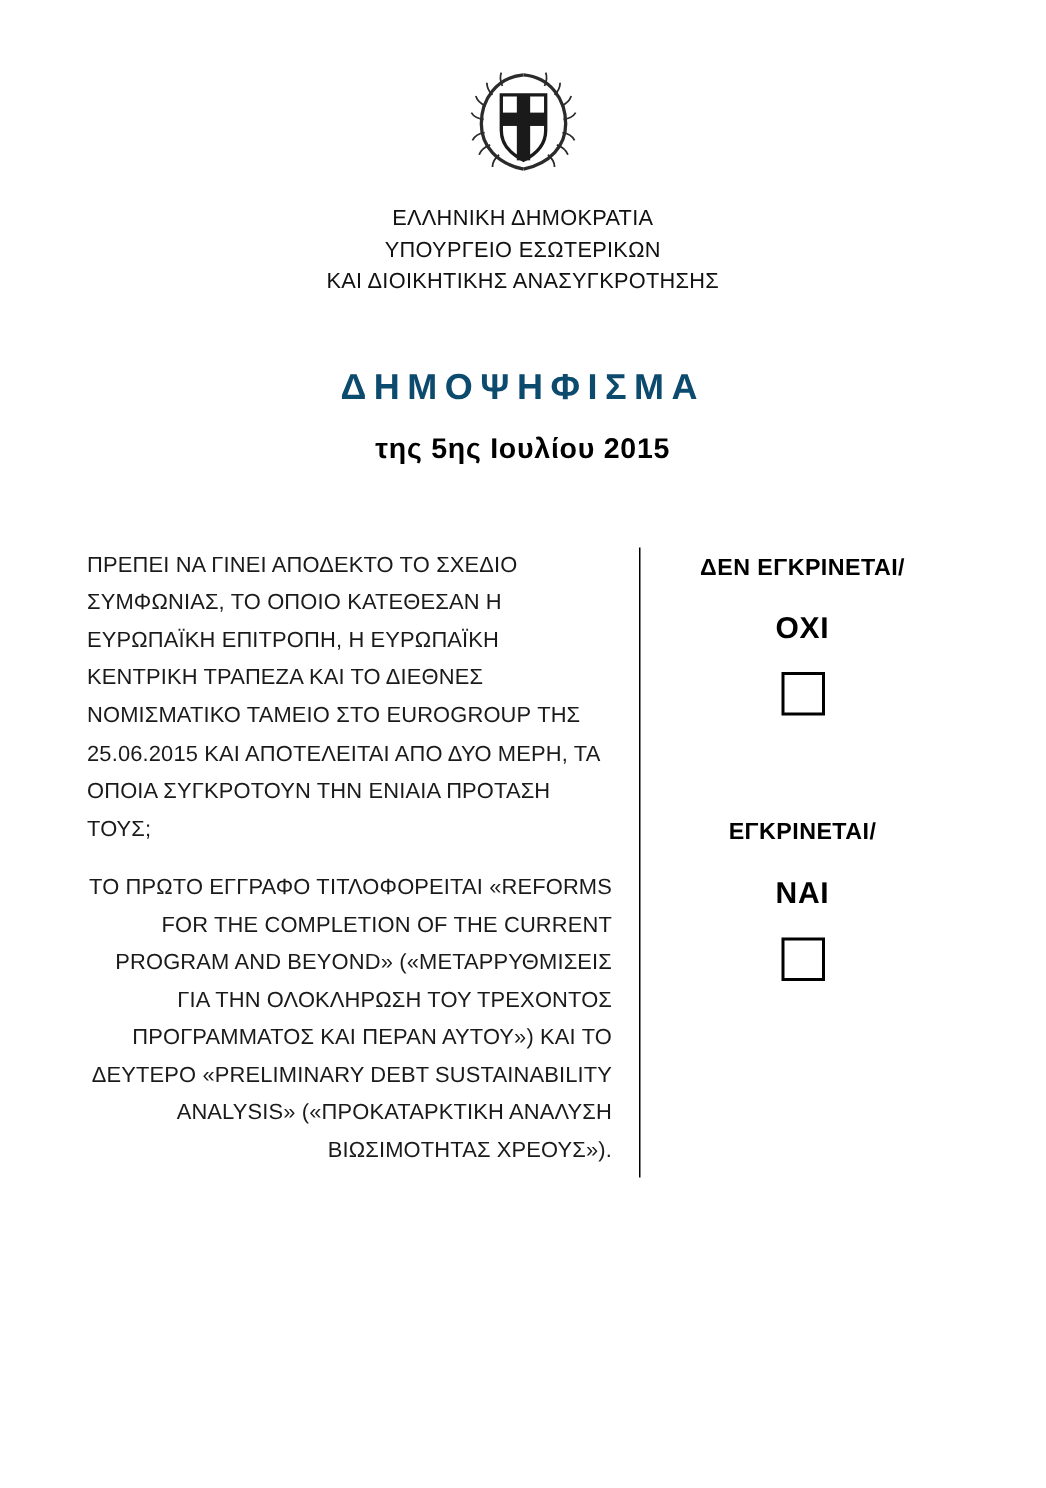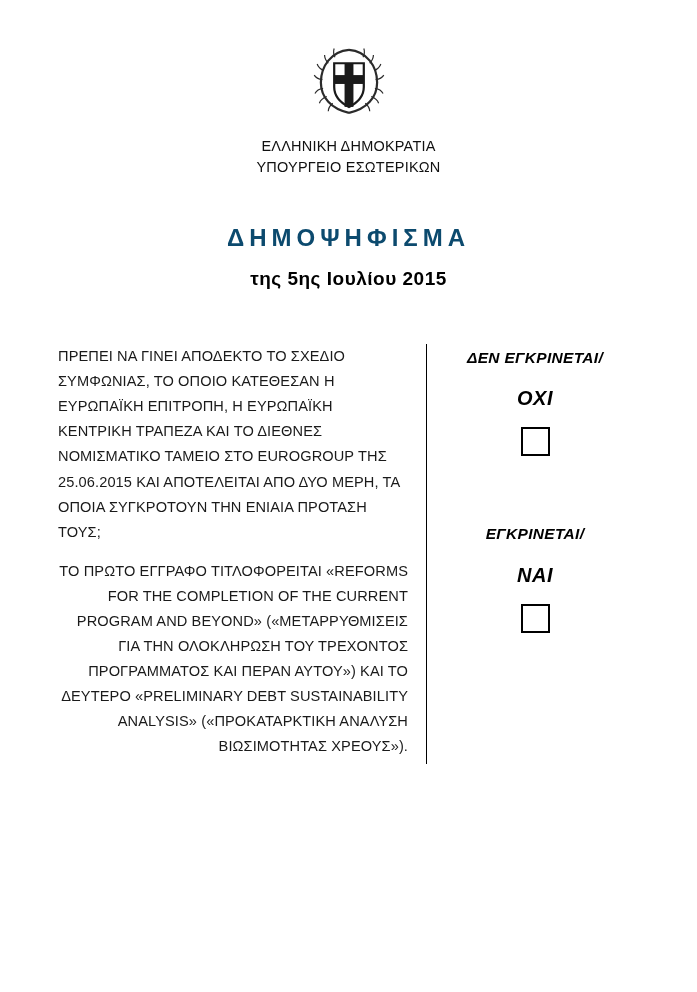--- a/index.html
+++ b/index.html
@@ -96,21 +96,20 @@
     background: #000;
     align-self: stretch;
     min-height: 420px;
     margin-right: 0px;
   }
   .options {
     flex: 1;
     box-sizing: border-box;
     padding-left: 10px;
     padding-top: 2px;
-    font-style: italic;
   }
   .option {
     text-align: center;
     padding-right: 8px;
   }
   .option + .option {
     margin-top: 66px;
   }
   .opt-label-1 {
     font-size: 15.5px;
@@ -168,20 +167,21 @@
 
         <rect x="44" y="26" width="12" height="59" fill="#1a1a1a"></rect>
         <rect x="30" y="42" width="40" height="12" fill="#1a1a1a"></rect>
       </svg>
     </div>
   </div>
 
   <div class="org-block">
     <div class="org-line">ΕΛΛΗΝΙΚΗ ΔΗΜΟΚΡΑΤΙΑ</div>
     <div class="org-line">ΥΠΟΥΡΓΕΙΟ ΕΣΩΤΕΡΙΚΩΝ</div>
+    <div class="org-line">ΚΑΙ ΔΙΟΙΚΗΤΙΚΗΣ ΑΝΑΣΥΓΚΡΟΤΗΣΗΣ</div>
   </div>
 
   <div class="title">ΔΗΜΟΨΗΦΙΣΜΑ</div>
   <div class="subtitle">της 5ης Ιουλίου 2015</div>
 
   <div class="ballot">
 
     <div class="question">
       <div class="q-para">ΠΡΕΠΕΙ ΝΑ ΓΙΝΕΙ ΑΠΟΔΕΚΤΟ ΤΟ ΣΧΕΔΙΟ ΣΥΜΦΩΝΙΑΣ, ΤΟ ΟΠΟΙΟ ΚΑΤΕΘΕΣΑΝ Η ΕΥΡΩΠΑΪΚΗ ΕΠΙΤΡΟΠΗ, Η ΕΥΡΩΠΑΪΚΗ ΚΕΝΤΡΙΚΗ ΤΡΑΠΕΖΑ ΚΑΙ ΤΟ ΔΙΕΘΝΕΣ ΝΟΜΙΣΜΑΤΙΚΟ ΤΑΜΕΙΟ ΣΤΟ EUROGROUP ΤΗΣ 25.06.2015 ΚΑΙ ΑΠΟΤΕΛΕΙΤΑΙ ΑΠΟ ΔΥΟ ΜΕΡΗ, ΤΑ ΟΠΟΙΑ ΣΥΓΚΡΟΤΟΥΝ ΤΗΝ ΕΝΙΑΙΑ ΠΡΟΤΑΣΗ ΤΟΥΣ;</div>
       <div class="q-para">ΤΟ ΠΡΩΤΟ ΕΓΓΡΑΦΟ ΤΙΤΛΟΦΟΡΕΙΤΑΙ «REFORMS FOR THE COMPLETION OF THE CURRENT PROGRAM AND BEYOND» («ΜΕΤΑΡΡΥΘΜΙΣΕΙΣ ΓΙΑ ΤΗΝ ΟΛΟΚΛΗΡΩΣΗ ΤΟΥ ΤΡΕΧΟΝΤΟΣ ΠΡΟΓΡΑΜΜΑΤΟΣ ΚΑΙ ΠΕΡΑΝ ΑΥΤΟΥ») ΚΑΙ ΤΟ ΔΕΥΤΕΡΟ «PRELIMINARY DEBT SUSTAINABILITY ANALYSIS» («ΠΡΟΚΑΤΑΡΚΤΙΚΗ ΑΝΑΛΥΣΗ ΒΙΩΣΙΜΟΤΗΤΑΣ ΧΡΕΟΥΣ»).</div>

